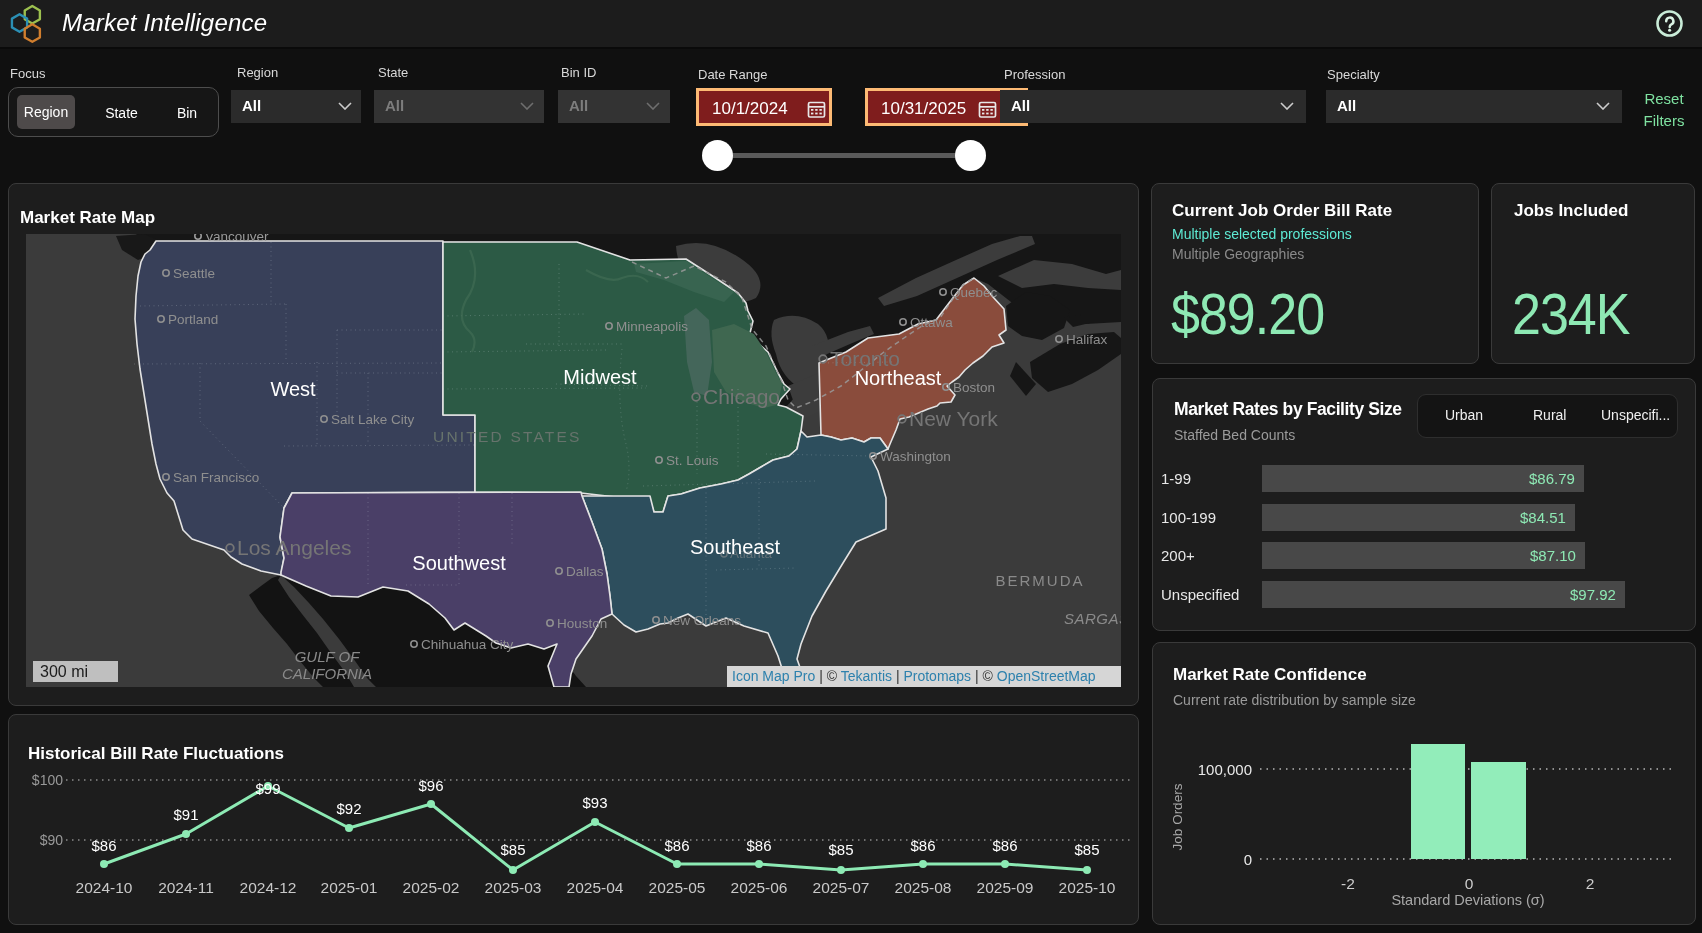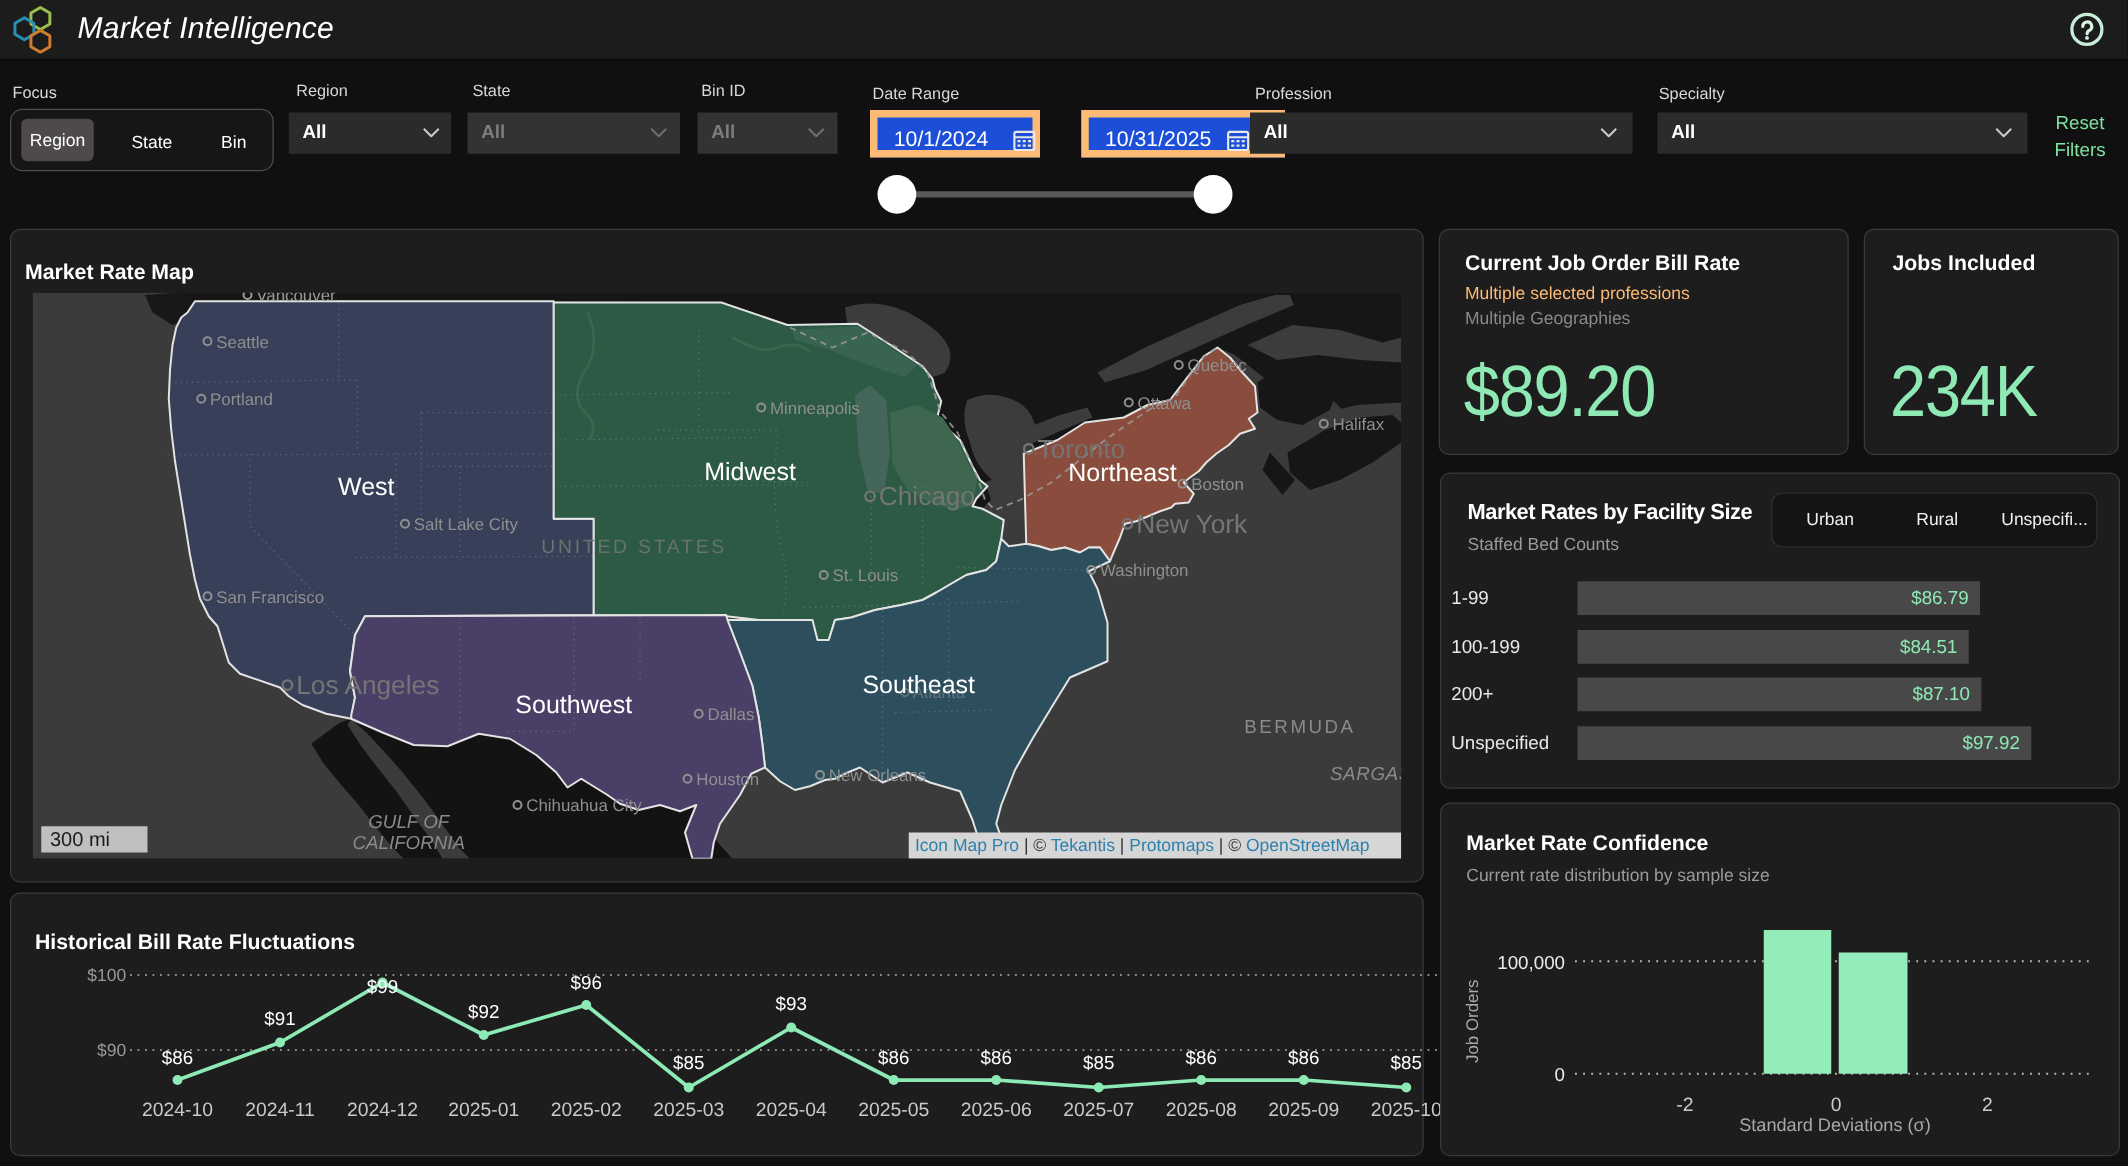--- a/index.html
+++ b/index.html
@@ -16,21 +16,21 @@
   #toggle { position:absolute; left:8px; top:87px; width:211px; height:50px; border:1px solid #4d4d4d; border-radius:10px; background:#161616; }
   #toggle .sel { position:absolute; left:8px; top:7px; width:58px; height:34px; background:#4e4a4a; border-radius:5px; color:#fff; font-size:14px; text-align:center; line-height:34px; }
   #toggle .opt { position:absolute; top:0; height:50px; color:#fff; font-size:14px; line-height:50px; text-align:center; }
   
   .sel-box { position:absolute; height:33px; top:90px; background:#2b2b2b; color:#fff; }
   .sel-box .val { position:absolute; left:11px; top:7px; font-size:15px; font-weight:bold; }
   .sel-box.dis { background:#333333; }
   .sel-box.dis .val { color:#7d7d7d; }
   .chev { position:absolute; top:12px; width:14px; height:8px; }
   
-  .date-box { position:absolute; top:88px; height:38px; background:#1d4ed8; border:6px solid #fdba74; color:#fff; }
+  .date-box { position:absolute; top:88px; height:38px; background:#7f1d1d; border:3px solid #fdba74; color:#fff; }
   .date-box .val { position:absolute; left:13px; top:8px; font-size:17px; }
   
   #slider-track { position:absolute; left:717px; top:153px; width:253px; height:5px; background:#5a5a5a; border-radius:3px; }
   .knob { position:absolute; top:140px; width:31px; height:31px; border-radius:50%; background:#ffffff; }
   #reset { position:absolute; left:1634px; top:88px; width:60px; color:#7fe2a1; font-size:15px; text-align:center; line-height:22px; }
   
   .panel { position:absolute; background:#1d1d1d; border:1px solid #3a3a3a; border-radius:8px; }
   .ptitle { position:absolute; color:#ffffff; font-weight:bold; font-size:17px; }
   .psub { position:absolute; color:#9b9b9b; font-size:14px; }
   
@@ -293,21 +293,21 @@
       <rect x="7" y="427" width="85" height="21" fill="#cbcbcb" opacity="0.92"></rect>
       <text x="14" y="443" font-family="Liberation Sans" fill="#1c1c1c" font-size="16">300 mi</text>
 
       <rect x="701" y="432" width="394" height="21" fill="#d6d6d6"></rect>
       <text x="706" y="447" font-family="Liberation Sans" font-size="14" fill="#2d81ad">Icon Map Pro <tspan fill="#333333">| ©</tspan> Tekantis <tspan fill="#333333">|</tspan> Protomaps <tspan fill="#333333">| ©</tspan> OpenStreetMap</text>
     </svg>
   </div>
 
   <div class="panel" style="left:8px;top:714px;width:1131px;height:211px;"></div>
   <div class="ptitle" style="left:28px;top:744px;">Historical Bill Rate Fluctuations</div>
-  <div class="abs" id="linewrap" style="left:8px;top:714px;width:1131px;height:211px;padding-left:38px;">
+  <div class="abs" id="linewrap" style="left:8px;top:714px;width:1131px;height:211px;">
     <svg width="1131" height="211" viewBox="0 0 1131 211">
       <g fill="none" stroke="#8a8a8a" stroke-width="1.6" stroke-dasharray="1.5,4.5">
         <path d="M58,66 L1124,66"></path>
         <path d="M58,126 L1124,126"></path>
       </g>
       <g font-family="Liberation Sans" fill="#999999" font-size="14" text-anchor="end">
         <text x="55" y="71">$100</text>
         <text x="55" y="131">$90</text>
       </g>
       <polyline points="96,150 178,120 260,72 341,114 423,90 505,156 587,108 669,150 751,150 833,156 915,150 997,150 1079,156" fill="none" stroke="#8deab4" stroke-width="3" stroke-linejoin="round"></polyline>
@@ -354,21 +354,21 @@
         <text x="833" y="179">2025-07</text>
         <text x="915" y="179">2025-08</text>
         <text x="997" y="179">2025-09</text>
         <text x="1079" y="179">2025-10</text>
       </g>
     </svg>
   </div>
 
   <div class="panel" style="left:1151px;top:183px;width:328px;height:181px;"></div>
   <div class="ptitle" style="left:1172px;top:201px;">Current Job Order Bill Rate</div>
-  <div class="psub" style="left:1172px;top:226px;color:#fdba74;text-align:center;">Multiple selected professions</div>
+  <div class="psub" style="left:1172px;top:226px;color:#5eead4;text-align:center;">Multiple selected professions</div>
   <div class="psub" style="left:1172px;top:246px;color:#8a8a8a;">Multiple Geographies</div>
   <div class="bignum" style="left:1171px;top:280px;">$89.20</div>
 
   <div class="panel" style="left:1491px;top:183px;width:204px;height:181px;"></div>
   <div class="ptitle" style="left:1514px;top:201px;">Jobs Included</div>
   <div class="bignum" style="left:1512px;top:280px;">234K</div>
 
   <div class="panel" style="left:1152px;top:378px;width:544px;height:253px;">
     <div class="ptitle" style="left:21px;top:20px;font-size:17.5px;letter-spacing:-0.4px;">Market Rates by Facility Size</div>
     <div class="psub" style="left:21px;top:48px;">Staffed Bed Counts</div>

